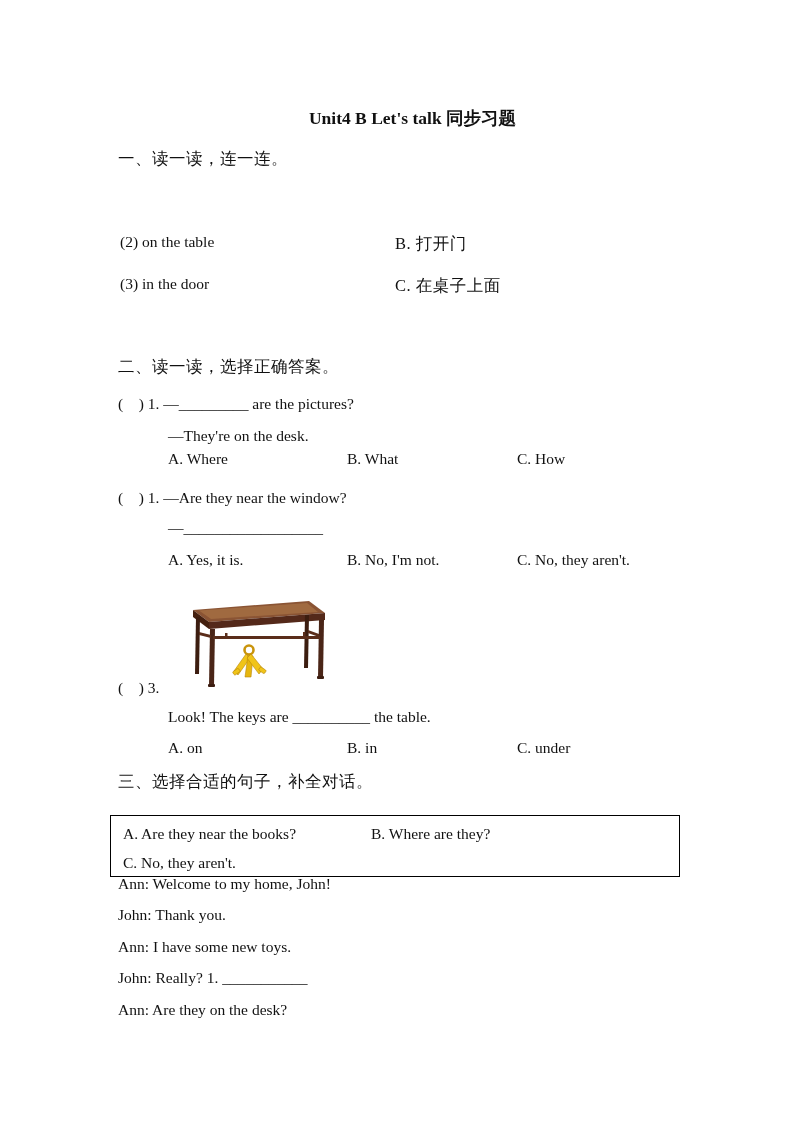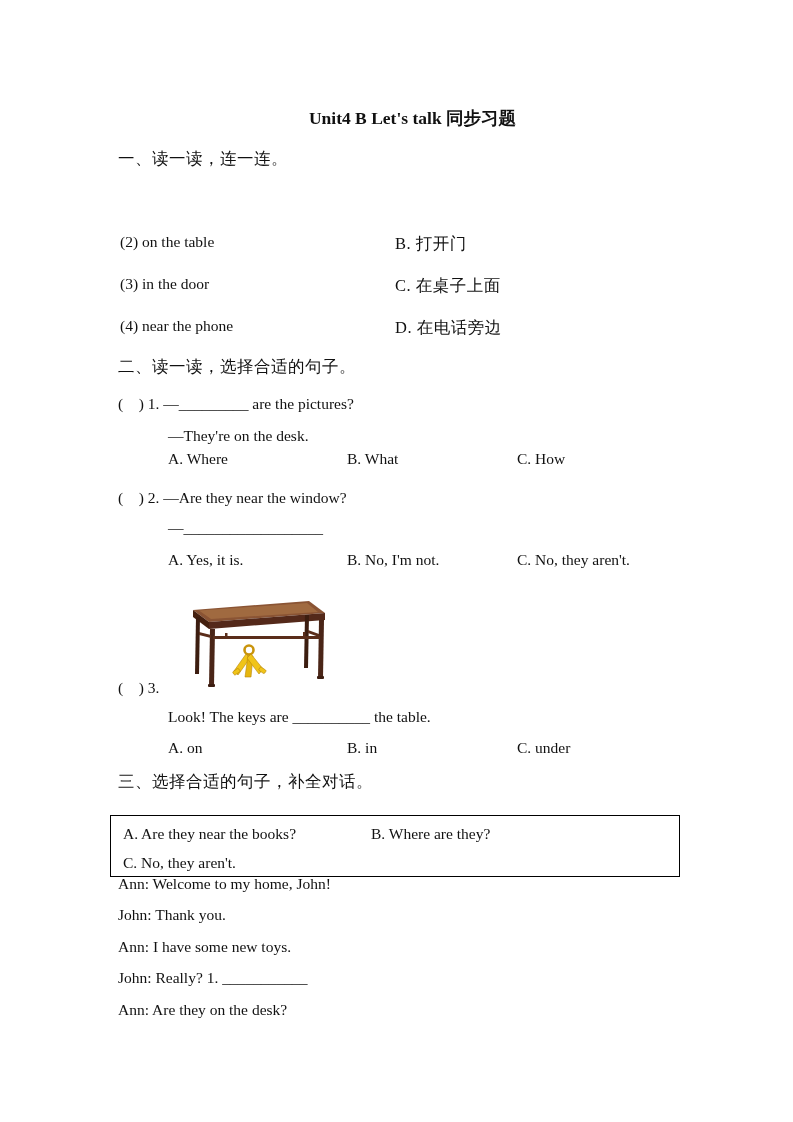--- a/index.html
+++ b/index.html
@@ -68,36 +68,32 @@
   <div class="line cjk" style="top:149px; left:118px;">一、读一读，连一连。</div>
 
   <div class="opt-row" style="top:233px;">
     <span class="match-left">(2) on the table</span>
     <span class="match-right cjk">B. 打开门</span>
   </div>
   <div class="opt-row" style="top:275px;">
     <span class="match-left">(3) in the door</span>
     <span class="match-right cjk">C. 在桌子上面</span>
   </div>
-  <div class="opt-row" style="top:317px;">
-    <span class="match-left">(4) near the phone</span>
-    <span class="match-right cjk">D. 在电话旁边</span>
-  </div>
 
-  <div class="line cjk" style="top:357px; left:118px;">二、读一读，选择合适的句子。</div>
+  <div class="line cjk" style="top:357px; left:118px;">二、读一读，选择正确答案。</div>
 
   <div class="line" style="top:394px; left:118px;">(    ) 1. —_________ are the pictures?</div>
   <div class="line" style="top:426px; left:168px;">—They're on the desk.</div>
   <div class="opt-row" style="top:450px;">
     <span class="opt-a">A. Where</span>
     <span class="opt-b">B. What</span>
     <span class="opt-c">C. How</span>
   </div>
 
-  <div class="line" style="top:488px; left:118px;">(    ) 2. —Are they near the window?</div>
+  <div class="line" style="top:488px; left:118px;">(    ) 1. —Are they near the window?</div>
   <div class="line" style="top:518px; left:168px;">—__________________</div>
   <div class="opt-row" style="top:551px;">
     <span class="opt-a">A. Yes, it is.</span>
     <span class="opt-b">B. No, I'm not.</span>
     <span class="opt-c">C. No, they aren't.</span>
   </div>
 
   <svg class="table-photo" viewBox="0 0 150 102">
     <g>
 

